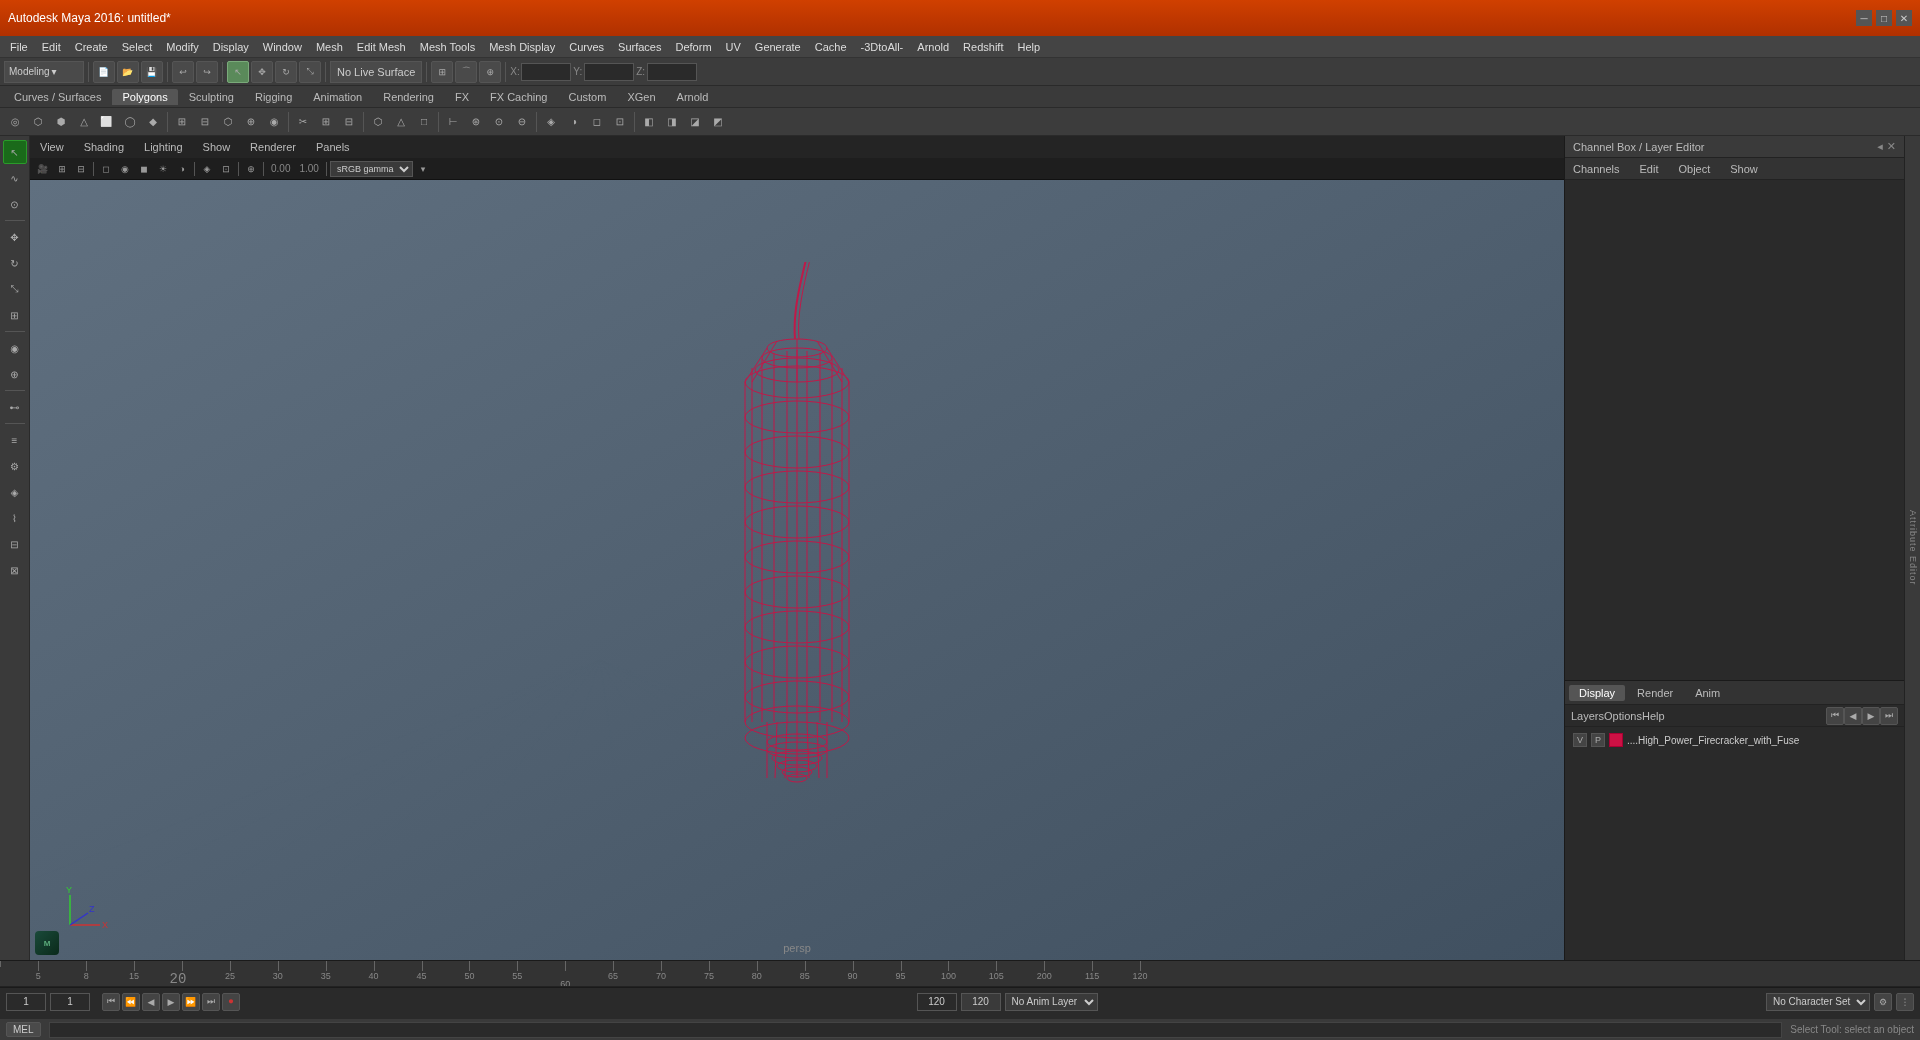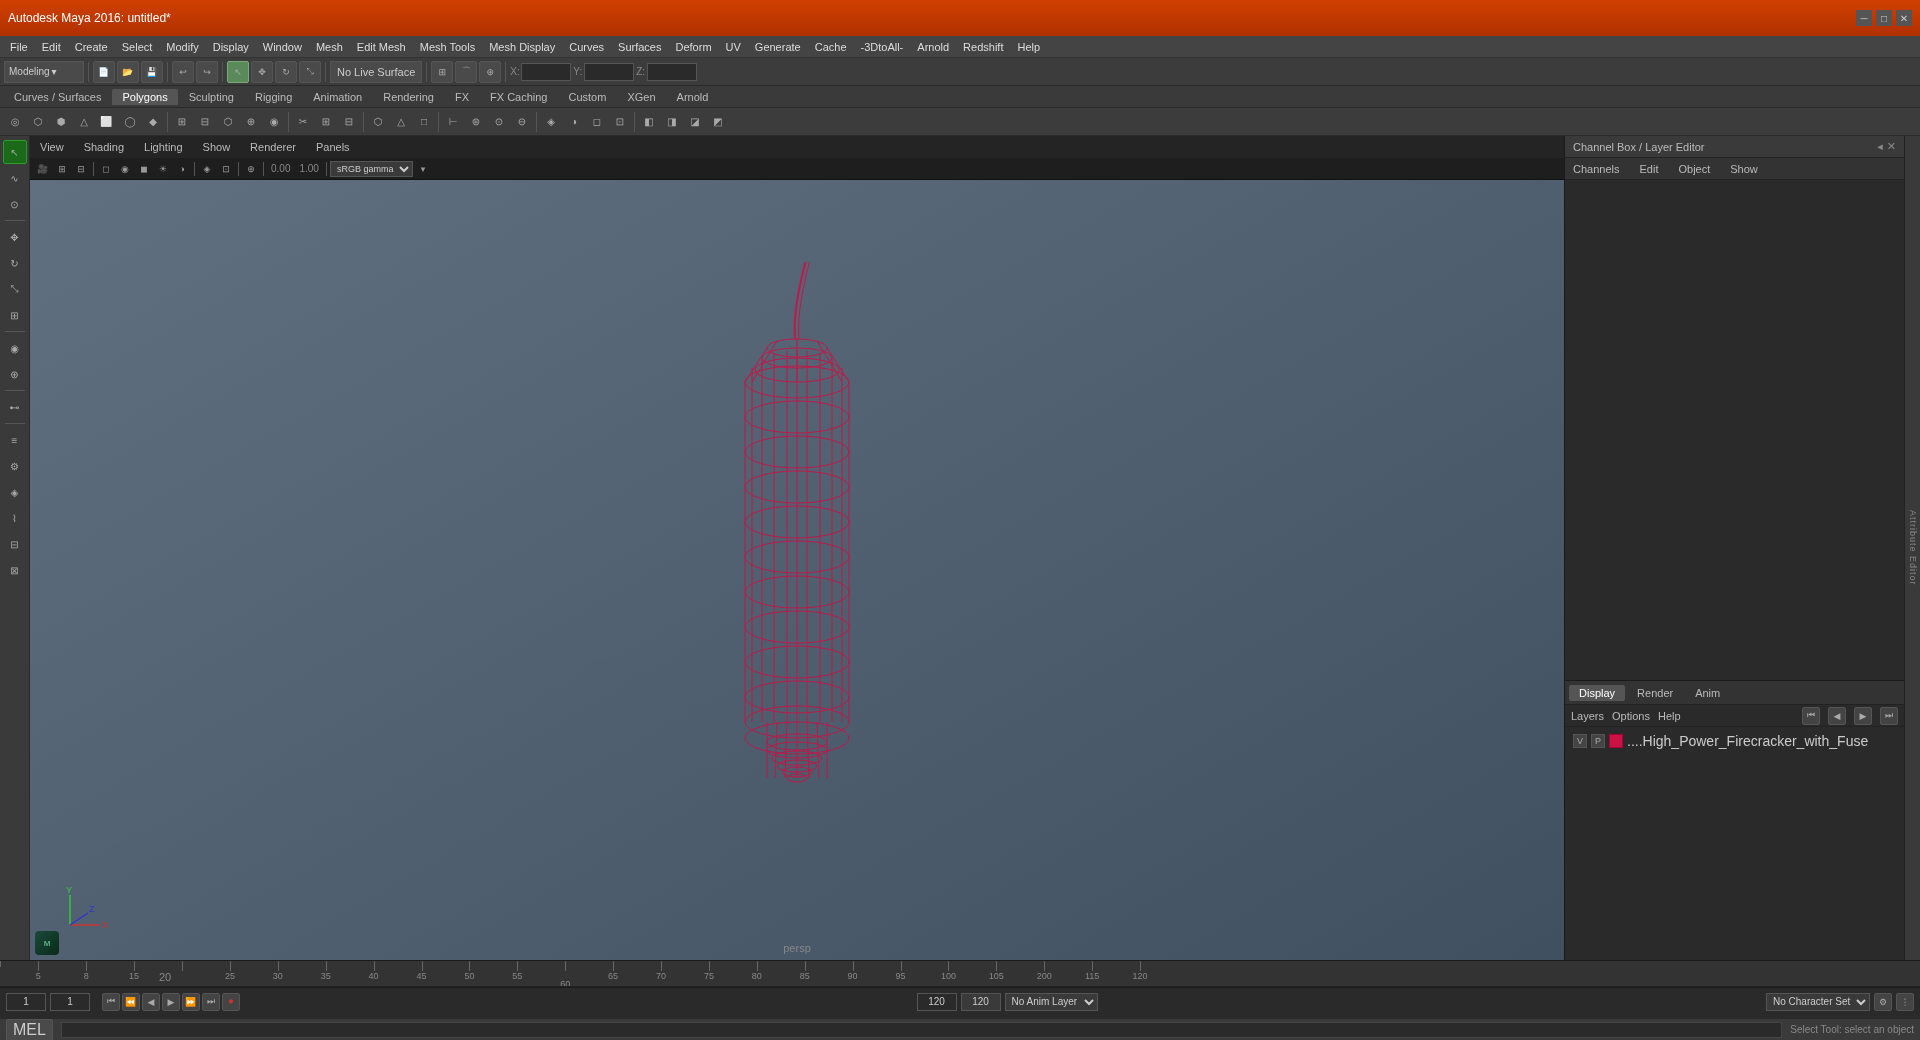--- a/index.html
+++ b/index.html
@@ -239,36 +239,36 @@
     }
     .display-tab {
       padding: 2px 10px; font-size: 11px; color: #bbb; cursor: pointer;
       border-radius: 2px;
     }
     .display-tab.active { background: #555; color: white; }
     #layers-bar {
       height: 22px;
       background: #2a2a2a;
       display: flex; align-items: center;
-      padding: 0 6px; gap: 8px;
+      padding: 0 6px; 
       border-bottom: 1px solid #222;
     }
     .layers-menu { font-size: 11px; color: #bbb; cursor: pointer; }
     #layers-content { flex: 1; background: #2a2a2a; padding: 4px; }
     .layer-item {
       display: flex; align-items: center; gap: 4px;
       padding: 2px 4px; font-size: 11px; color: #ccc;
     }
     .layer-v, .layer-p {
       width: 14px; height: 14px; background: #444; border: 1px solid #555;
       display: flex; align-items: center; justify-content: center;
       font-size: 9px; color: #aaa; cursor: pointer;
     }
     .layer-color { width: 14px; height: 14px; background: #cc1144; border: 1px solid #aa0033; }
-    .layer-name { font-size: 14px; color: #ccc; }
+    .layer-name { font-size: 10px; color: #ccc; }
 
     
     #timeline-area {
       height: 30px;
       background: #2a2a2a;
       border-top: 1px solid #1a1a1a;
       display: flex; flex-direction: column;
     }
     #timeline-ruler {
       height: 18px;
@@ -288,21 +288,21 @@
     #bottom-bar {
       height: 22px;
       background: #3a3a3a;
       display: flex; align-items: center;
       padding: 0 6px; gap: 8px;
       border-top: 1px solid #2a2a2a;
     }
     .bottom-btn {
       padding: 1px 6px;
       background: #4a4a4a; border: 1px solid #555;
-      color: #ccc; font-size: 16px; cursor: pointer; border-radius: 2px;
+      color: #ccc; font-size: 10px; cursor: pointer; border-radius: 2px;
     }
 
     
     .pb-btn {
       width: 18px; height: 18px;
       background: #444; border: 1px solid #555;
       display: flex; align-items: center; justify-content: center;
       cursor: pointer; font-size: 9px; color: #aaa; border-radius: 2px;
     }
 
@@ -740,21 +740,21 @@
     <div id="timeline-ruler" style="height:26px;background:#333;position:relative;overflow:hidden;border-bottom:1px solid #222;">
 
     <div style="position: absolute; left: 0px; top: 0px; width: 1px; height: 6px; background: rgb(102, 102, 102);"></div>
         <div style="position: absolute; left: 38.3193px; top: 0px; width: 1px; height: 10px; background: rgb(102, 102, 102);"></div>
         <div style="position: absolute; left: 38.3193px; top: 10px; font-size: 9px; color: rgb(136, 136, 136); transform: translateX(-50%);">5</div>
         <div style="position: absolute; left: 86.2185px; top: 0px; width: 1px; height: 10px; background: rgb(102, 102, 102);"></div>
         <div style="position: absolute; left: 86.2185px; top: 10px; font-size: 9px; color: rgb(136, 136, 136); transform: translateX(-50%);">8</div>
         <div style="position: absolute; left: 134.118px; top: 0px; width: 1px; height: 10px; background: rgb(102, 102, 102);"></div>
         <div style="position: absolute; left: 134.118px; top: 10px; font-size: 9px; color: rgb(136, 136, 136); transform: translateX(-50%);">15</div>
         <div style="position: absolute; left: 182.017px; top: 0px; width: 1px; height: 10px; background: rgb(102, 102, 102);"></div>
-        <div style="position: absolute; left: 165px; top: 10px; font-size: 11px; color: rgb(136, 136, 136); transform: translateX(-50%);">20</div>
+        <div style="position: absolute; left: 178px; top: 10px; font-size: 14px; color: rgb(136, 136, 136); transform: translateX(-50%); font-family: Liberation Mono, monospace;">20</div>
         <div style="position: absolute; left: 229.916px; top: 0px; width: 1px; height: 10px; background: rgb(102, 102, 102);"></div>
         <div style="position: absolute; left: 229.916px; top: 10px; font-size: 9px; color: rgb(136, 136, 136); transform: translateX(-50%);">25</div>
         <div style="position: absolute; left: 277.815px; top: 0px; width: 1px; height: 10px; background: rgb(102, 102, 102);"></div>
         <div style="position: absolute; left: 277.815px; top: 10px; font-size: 9px; color: rgb(136, 136, 136); transform: translateX(-50%);">30</div>
         <div style="position: absolute; left: 325.714px; top: 0px; width: 1px; height: 10px; background: rgb(102, 102, 102);"></div>
         <div style="position: absolute; left: 325.714px; top: 10px; font-size: 9px; color: rgb(136, 136, 136); transform: translateX(-50%);">35</div>
         <div style="position: absolute; left: 373.613px; top: 0px; width: 1px; height: 10px; background: rgb(102, 102, 102);"></div>
         <div style="position: absolute; left: 373.613px; top: 10px; font-size: 9px; color: rgb(136, 136, 136); transform: translateX(-50%);">40</div>
         <div style="position: absolute; left: 421.513px; top: 0px; width: 1px; height: 10px; background: rgb(102, 102, 102);"></div>
         <div style="position: absolute; left: 421.513px; top: 10px; font-size: 9px; color: rgb(136, 136, 136); transform: translateX(-50%);">45</div>

